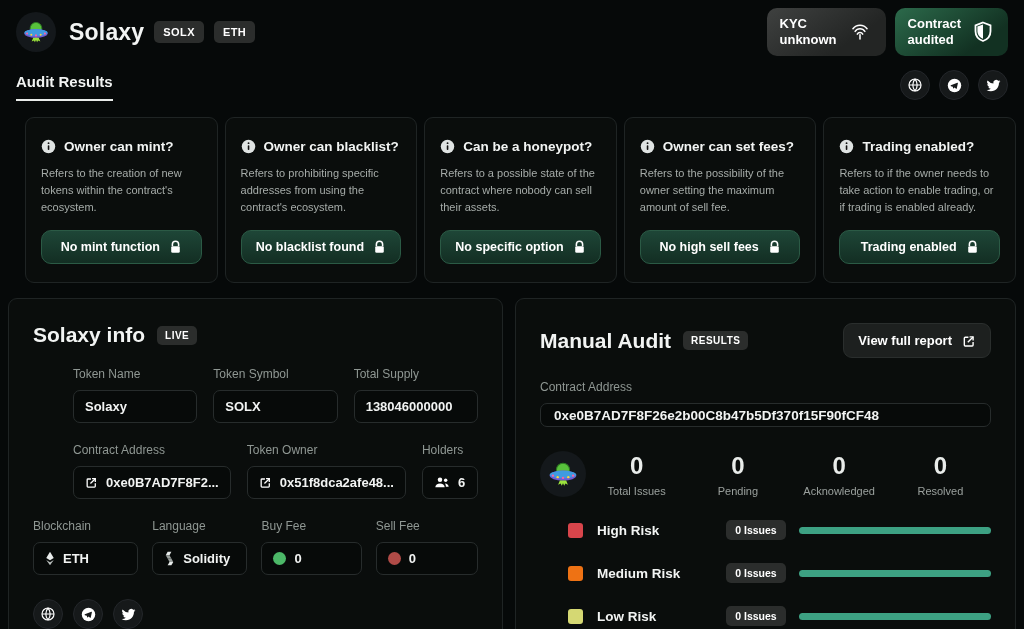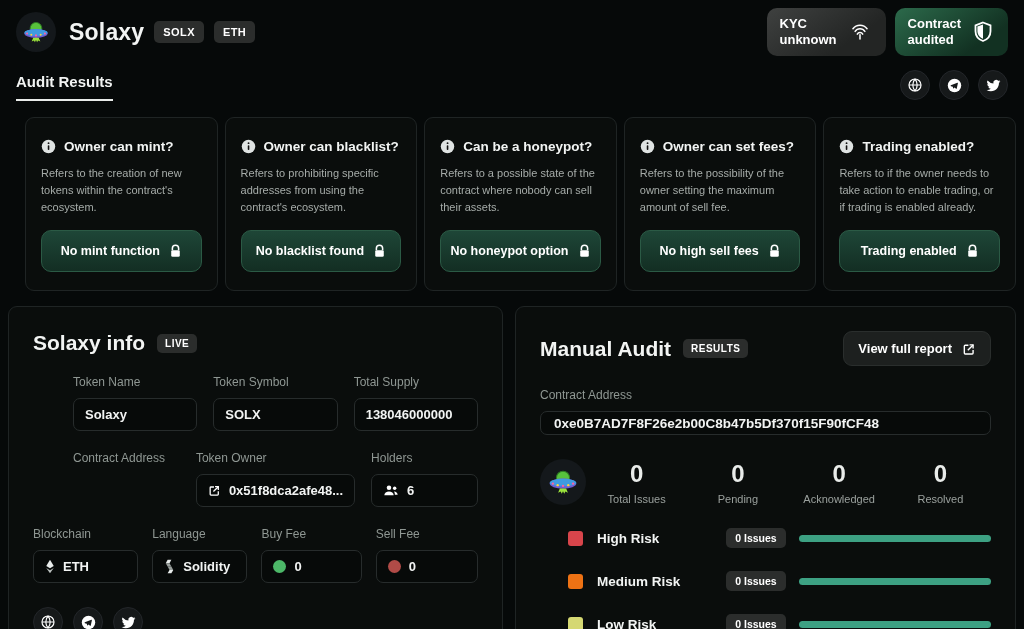--- a/index.html
+++ b/index.html
@@ -23,21 +23,21 @@
   .tabs-row { display:flex; align-items:center; margin:16px 16px 0 16px; }
   .tab { font-size:15px; font-weight:700; padding-bottom:9px; border-bottom:2px solid #e9ecea; cursor:pointer; }
   .tab-socials { margin-left:auto; display:flex; gap:9px; padding-bottom:4px; }
   .soc-circle { width:30px; height:30px; border-radius:50%; background:#16191a; border:1px solid #23262a; display:flex; align-items:center; justify-content:center; cursor:pointer; }
   
   .cards-row { display:grid; grid-template-columns:repeat(5,1fr); gap:7px; margin:13px 8px 0 25px; }
   .card { border:1px solid #1f2424; border-radius:9px; background:#0a0d0c; padding:21px 15px 18px 15px; min-height:157px; display:flex; flex-direction:column; }
   .card-head { display:flex; align-items:center; gap:8px; }
   .card-title { font-size:13.5px; font-weight:700; }
   .card-desc { margin-top:11px; font-size:11px; line-height:1.55; color:#a6aca9; flex:1; }
-  .pill { margin-top:14px; height:42px; border-radius:10px; border:1px solid #2b5a45;
+  .pill { margin-top:14px; height:34px; border-radius:10px; border:1px solid #2b5a45;
     background:linear-gradient(180deg,#1e4637 0%,#132e23 100%);
     display:flex; align-items:center; justify-content:center; gap:9px;
     color:#fff; font-size:12.5px; font-weight:700; }
   
   .panels { display:grid; grid-template-columns:495px 1fr; gap:12px; margin:15px 8px 0 8px; align-items:start; }
   .panel { border:1px solid #1f2424; border-radius:9px; background:#0a0d0c; padding:24px; height:420px; }
   .panel-title-row { display:flex; align-items:center; }
   .panel-title { font-size:21px; font-weight:700; }
   .mini-badge { background:#2b2d2c; color:#fff; font-size:10px; font-weight:700; padding:4px 8px; border-radius:5px; margin-left:12px; letter-spacing:.5px; }
   .field-grid3 { display:grid; grid-template-columns:1fr 1fr 1fr; gap:16px; margin-top:20px;margin-left:40px; }
@@ -201,21 +201,21 @@
             <svg width="15" height="15" viewBox="0 0 16 16">
               <circle cx="8" cy="8" r="7.2" fill="#dfe3e2"></circle>
               <rect x="7.2" y="6.7" width="1.7" height="5" rx=".8" fill="#111"></rect>
               <circle cx="8.05" cy="4.4" r="1" fill="#111"></circle>
             </svg>
           </span>
         <span class="card-title">Can be a honeypot?</span>
       </div>
       <div class="card-desc">Refers to a possible state of the contract where nobody can sell their assets.</div>
       <div class="pill">
-        <span>No honeypot option</span>
+        <span>No specific option</span>
         <span>
             <svg width="13" height="14" viewBox="0 0 16 18">
               <path d="M4 8V5.5a4 4 0 0 1 8 0V8" fill="none" stroke="#fff" stroke-width="2"></path>
               <rect x="2.5" y="8" width="11" height="8.5" rx="1.8" fill="#fff"></rect>
             </svg>
           </span>
       </div>
     </div>
 
     <div class="card">
@@ -290,20 +290,30 @@
           <div class="f-label">Total Supply</div>
           <div class="f-box">
               <span>138046000000</span>
             </div>
         </div>
       </div>
 
       <div class="field-grid3">
         <div>
           <div class="f-label">Contract Address</div>
+          <div class="f-box">
+            <span>
+                <svg width="13" height="13" viewBox="0 0 24 24" fill="none" stroke="#fff" stroke-width="2.4">
+                  <path d="M13 5h6v6"></path>
+                  <path d="M10 14L19 5"></path>
+                  <path d="M19 13.5V19a1.5 1.5 0 0 1-1.5 1.5h-12A1.5 1.5 0 0 1 4 19V7a1.5 1.5 0 0 1 1.5-1.5H11"></path>
+                </svg>
+              </span>
+            <span>0xe0B7AD7F8F2...</span>
+          </div>
         </div>
         <div>
           <div class="f-label">Token Owner</div>
           <div class="f-box">
             <span>
                 <svg width="13" height="13" viewBox="0 0 24 24" fill="none" stroke="#fff" stroke-width="2.4">
                   <path d="M13 5h6v6"></path>
                   <path d="M10 14L19 5"></path>
                   <path d="M19 13.5V19a1.5 1.5 0 0 1-1.5 1.5h-12A1.5 1.5 0 0 1 4 19V7a1.5 1.5 0 0 1 1.5-1.5H11"></path>
                 </svg>

